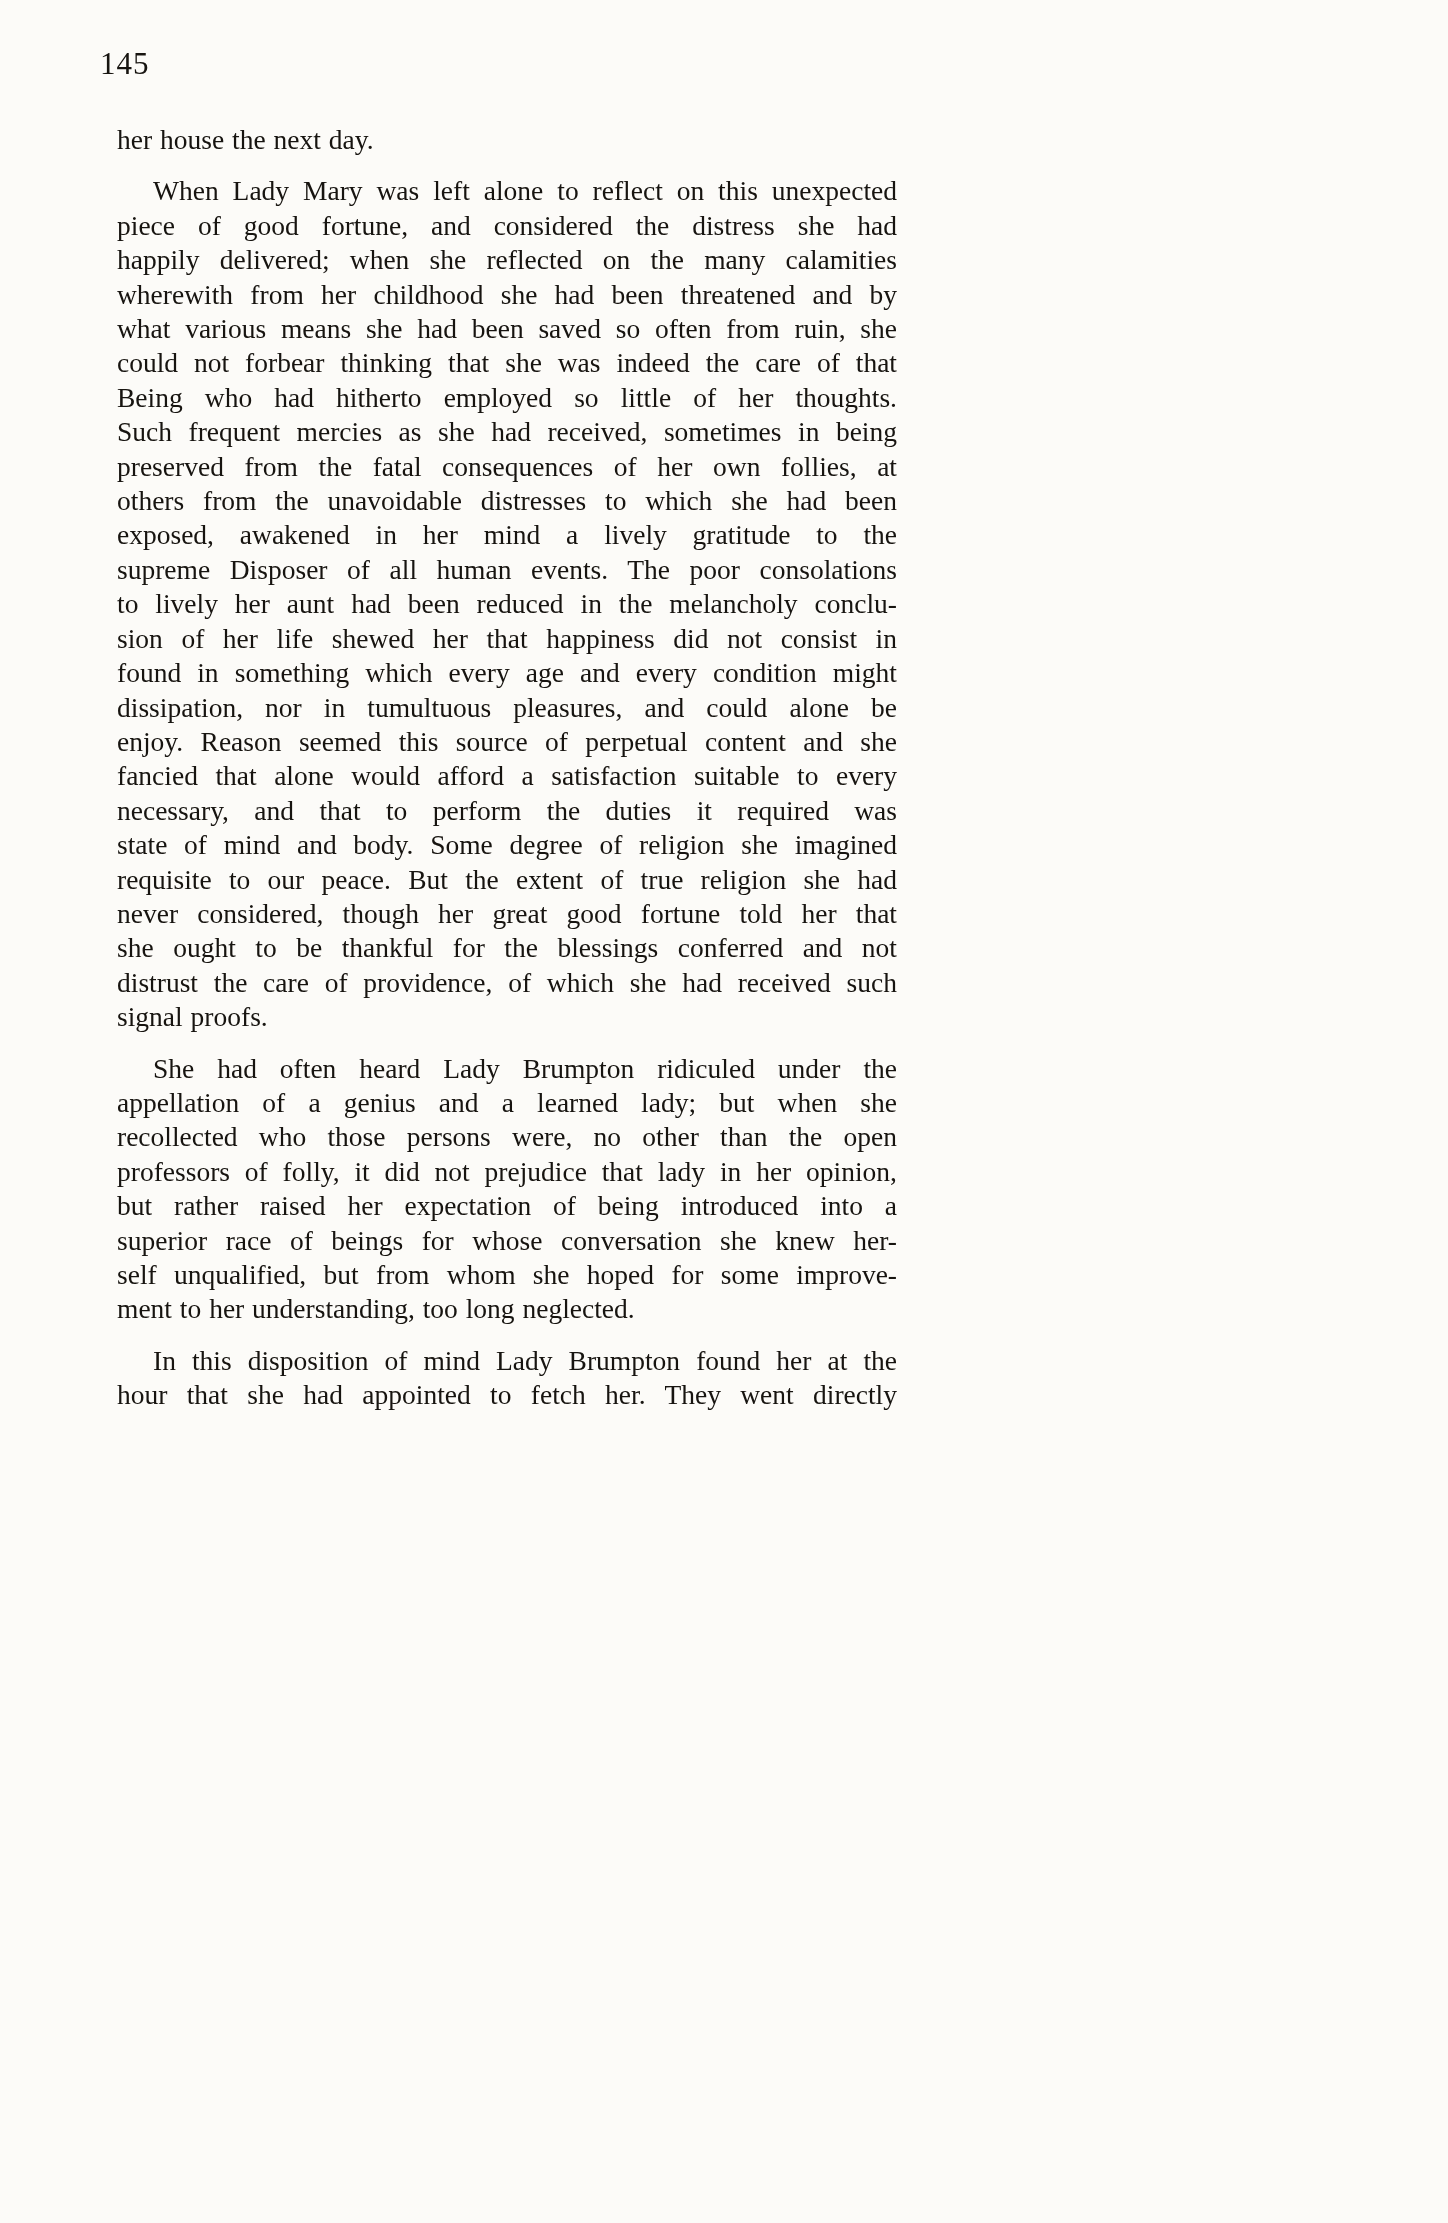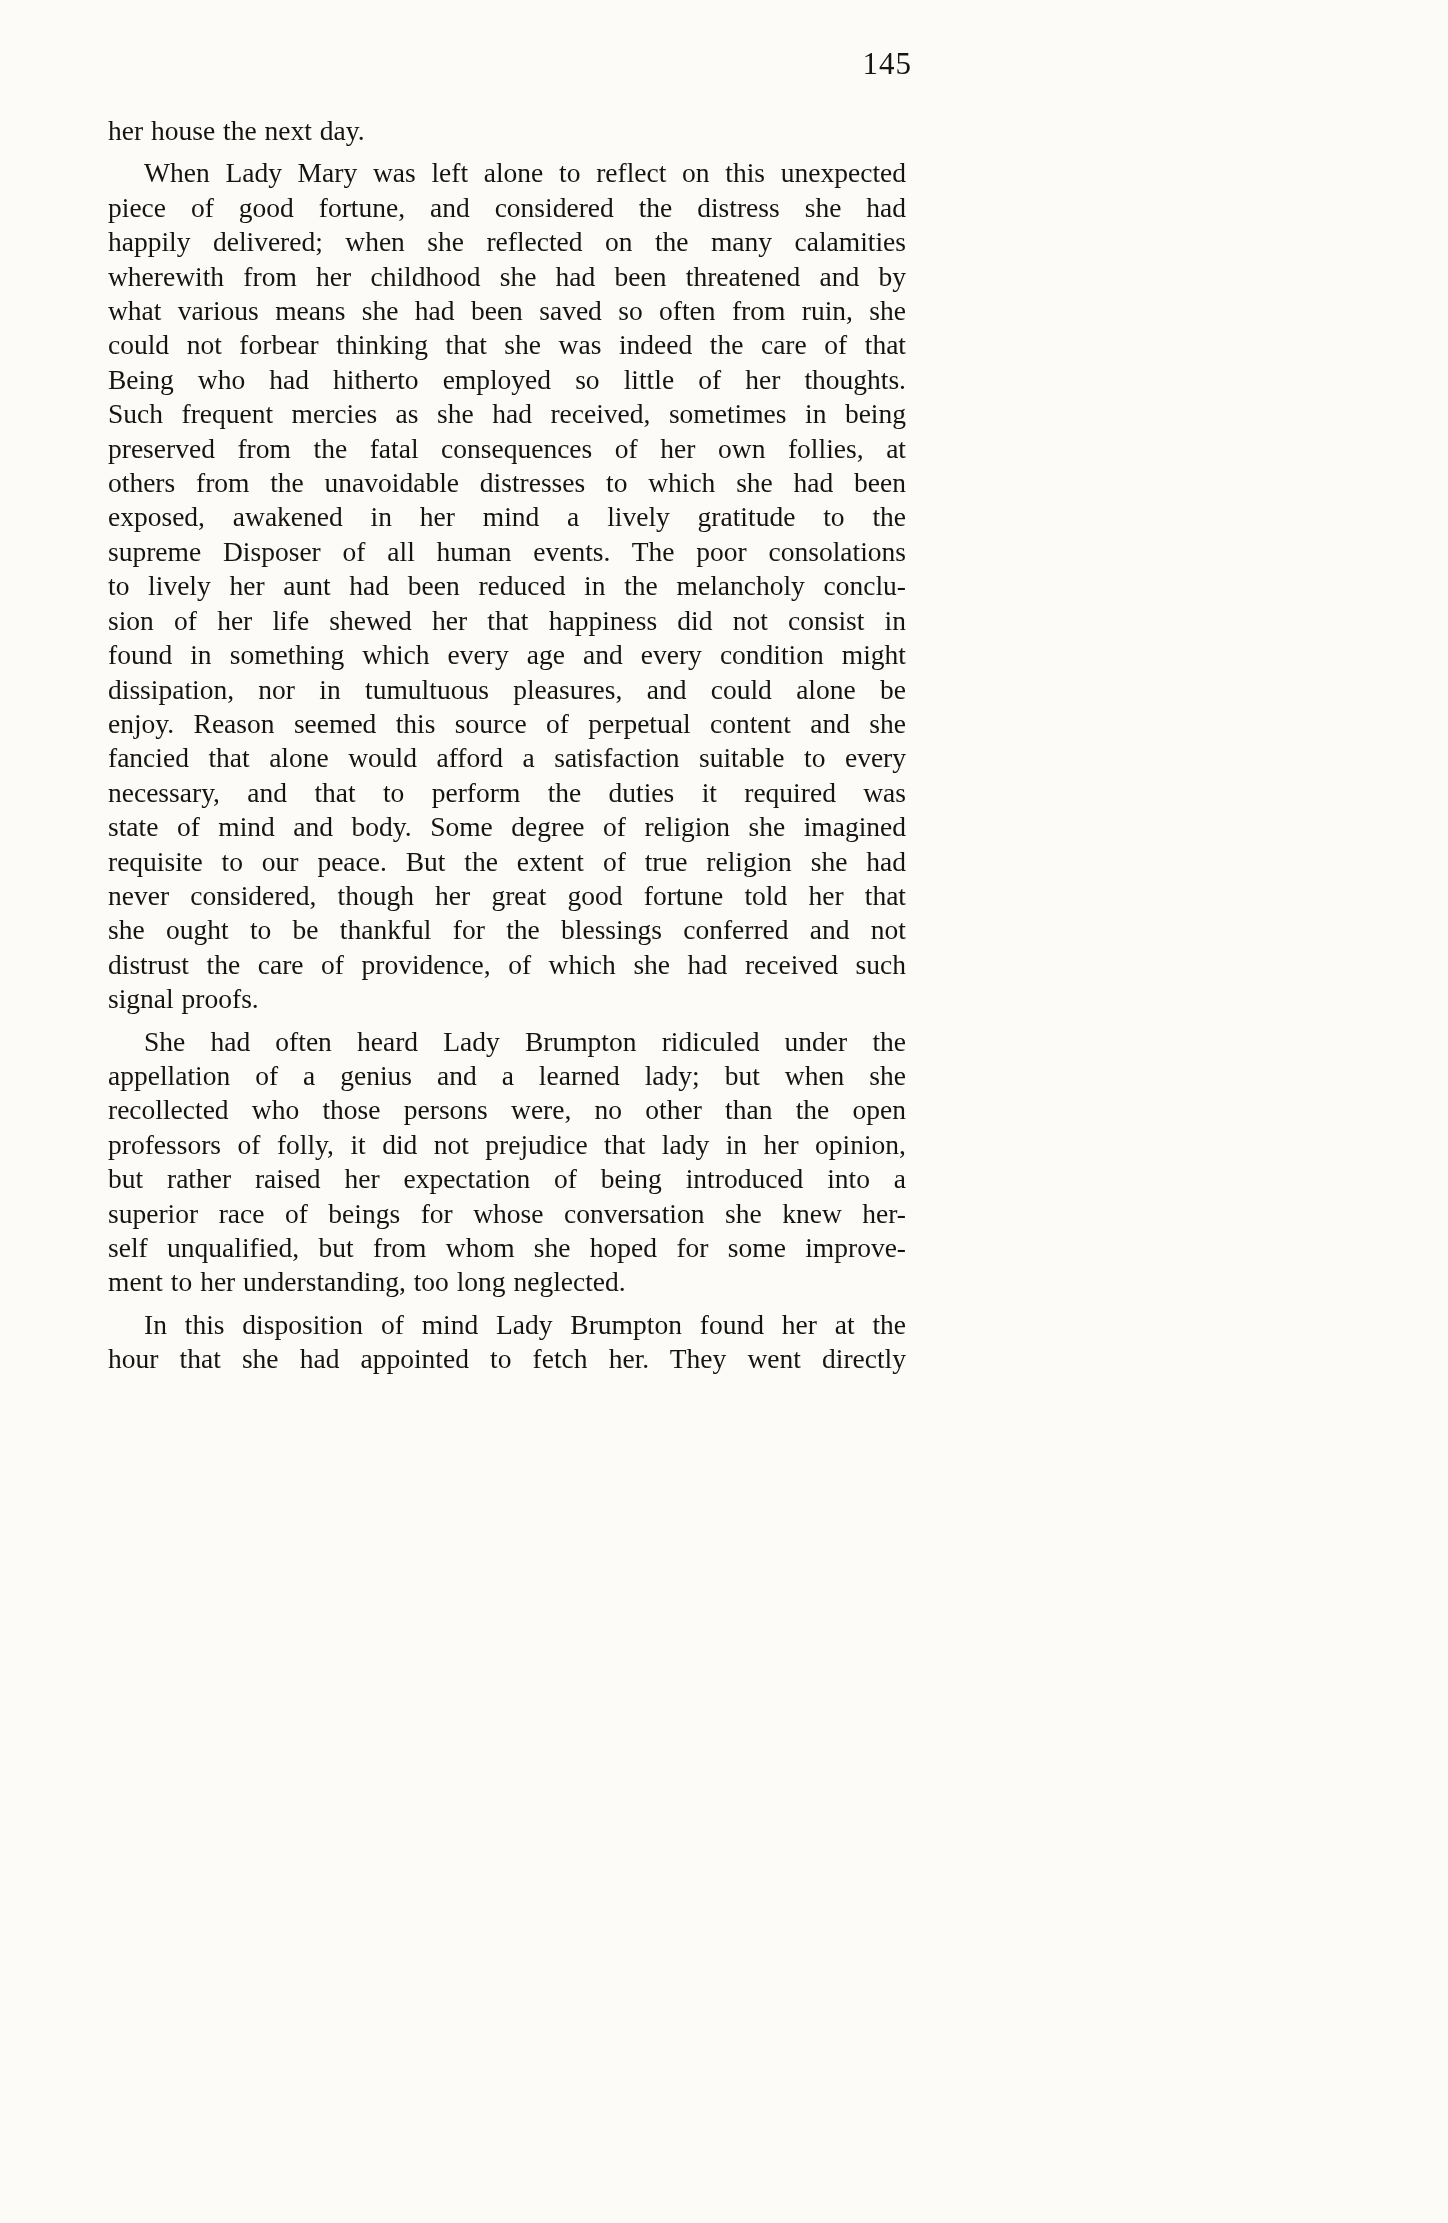--- a/index.html
+++ b/index.html
@@ -18,34 +18,34 @@
   .scan-page {
     position: absolute;
     inset: 0;
     background: #fcfbf8;
   }
   .page-number {
     position: absolute;
     top: 46px;
     left: 100px;
     width: 812px;
-    text-align: right;
+    text-align: left;
     font-size: 31px;
     letter-spacing: 1px;
   }
   .text-block {
     position: absolute;
     top: 106px;
     left: 100px;
     width: 814px;
     font-size: 27.5px;
     line-height: 34.4px;
   }
   .para {
-    margin: 8px;
+    margin: 17px;
     padding: 0;
   }
   .line {
     text-align: justify;
     text-align-last: justify;
     word-spacing: 1px;
   }
   .line.last {
     text-align: justify;
     text-align-last: left;

